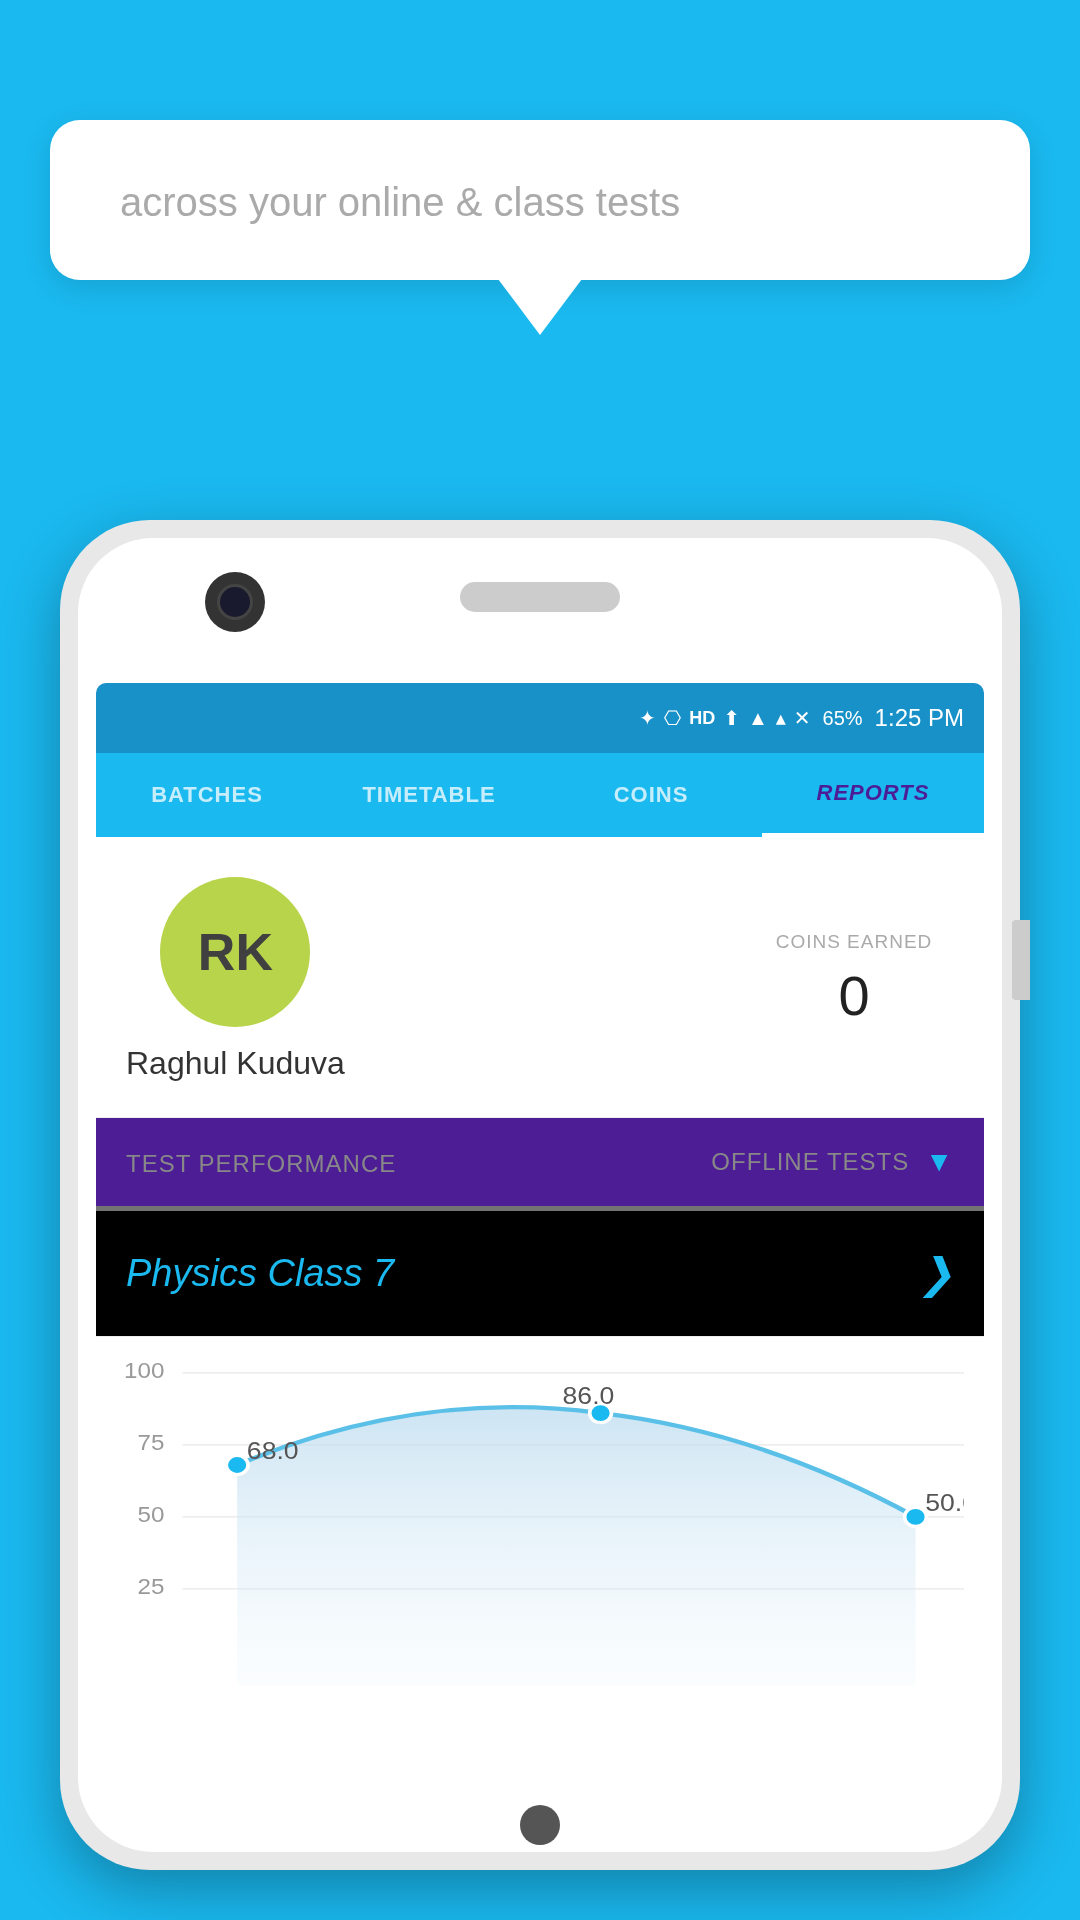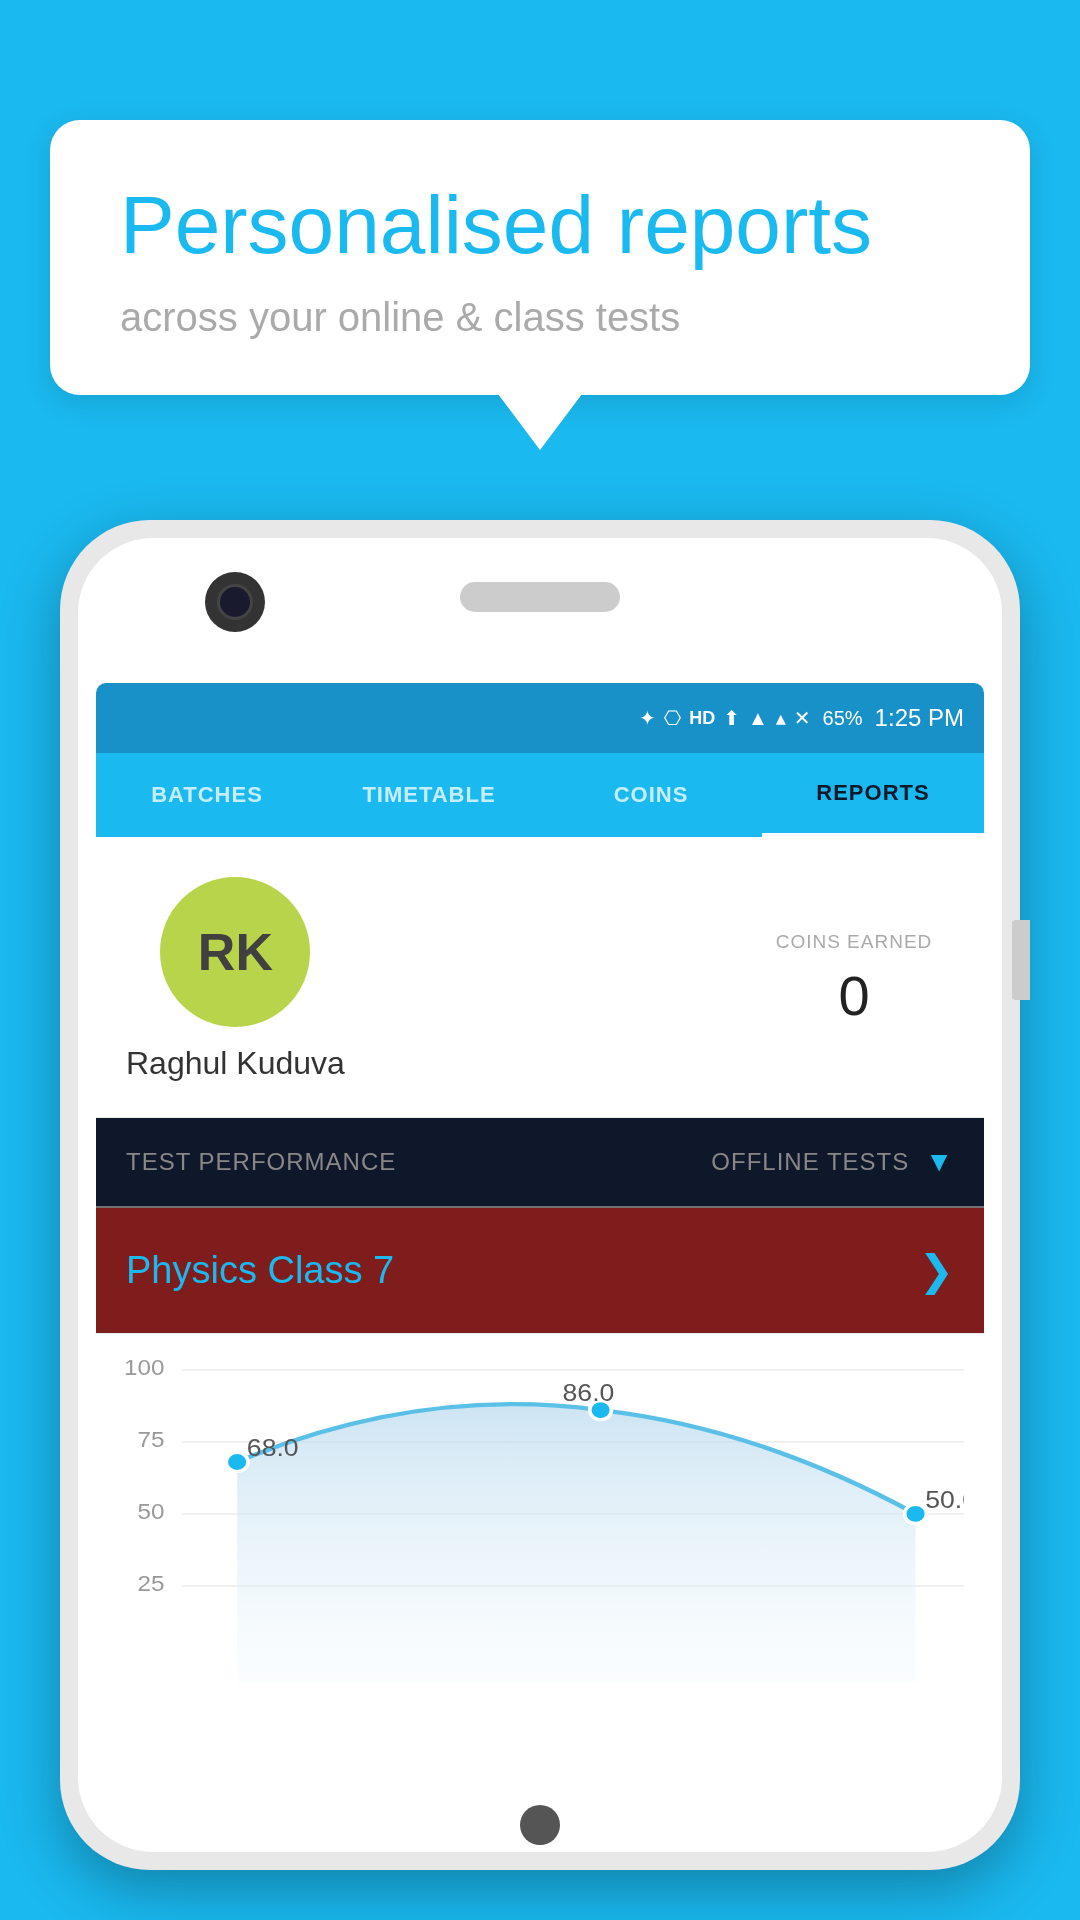--- a/index.html
+++ b/index.html
@@ -174,22 +174,23 @@
       font-size: 22px;
       font-weight: 600;
       letter-spacing: 1px;
       height: 100%;
       display: flex;
       align-items: center;
       justify-content: center;
       cursor: pointer;
     }
     .nav-tab.active {
-      color: #0f172a;
+      color: #4c1d95;
       border-bottom: 4px solid white;
+      font-style: italic;
     }
 
     
     .profile-section {
       background: white;
       padding: 40px 30px 35px;
       display: flex;
       align-items: center;
       justify-content: space-between;
       border-bottom: 1px solid #eee;
@@ -229,26 +230,26 @@
       font-weight: 600;
     }
     .avatar-name {
       color: #333;
       font-size: 32px;
       font-weight: 400;
     }
 
     
     .perf-header {
-      background: #0f172a;
+      background: #4c1d95;
       padding: 28px 30px;
       display: flex;
-      align-items: center;
+      align-items: flex-end;
       justify-content: space-between;
-      border-bottom: 2px solid #737373;
+      border-bottom: 5px solid #737373;
     }
     .perf-label {
       color: #888;
       font-size: 24px;
       letter-spacing: 1px;
       font-weight: 500;
       text-transform: uppercase;
     }
     .offline-btn {
       display: flex;
@@ -266,21 +267,22 @@
       font-size: 28px;
     }
 
     
     .class-row {
       padding: 38px 30px;
       display: flex;
       align-items: center;
       justify-content: space-between;
       border-bottom: 1px solid #eee;
-      background: #7f1d1d;
+      background: #000000;
+      font-style: italic;
     }
     .class-name {
       color: #1ab9f0;
       font-size: 38px;
       font-weight: 400;
     }
     .class-chevron {
       color: #1ab9f0;
       font-size: 42px;
     }
@@ -312,21 +314,20 @@
       width: 18px;
       height: 80px;
       background: #ccc;
       border-radius: 4px 0 0 4px;
     }
   </style>
 </head>
 <body>
 
 <div class="speech-bubble">
-  <div class="bubble-title">Personalised reports</div>
   <div class="bubble-subtitle">across your online &amp; class tests</div>
 </div>
 
 <div class="phone-wrapper">
   <div class="phone-outer">
     <div class="phone-camera"></div>
     <div class="phone-speaker"></div>
     <div class="side-button"></div>
 
     <div class="phone-inner">

